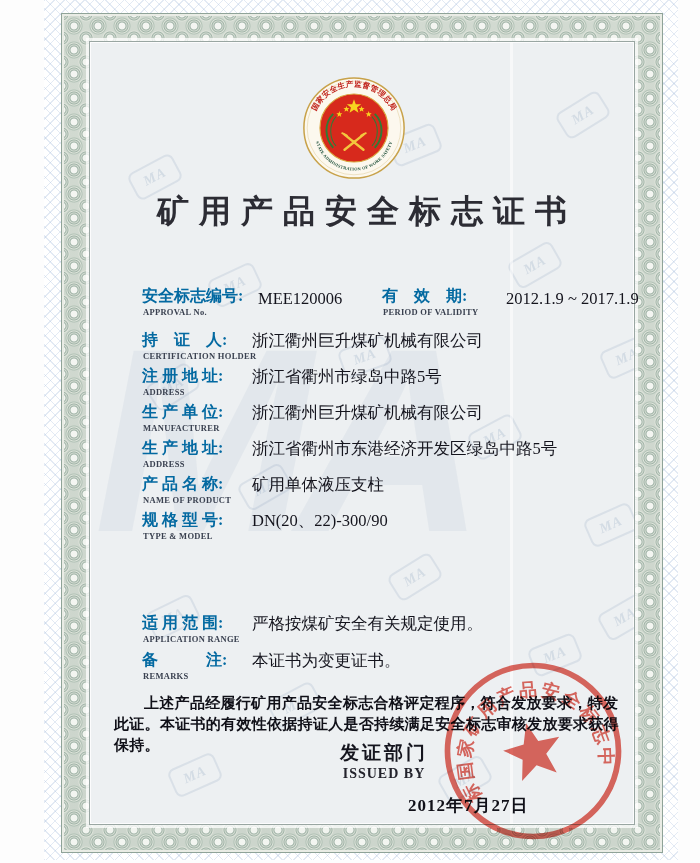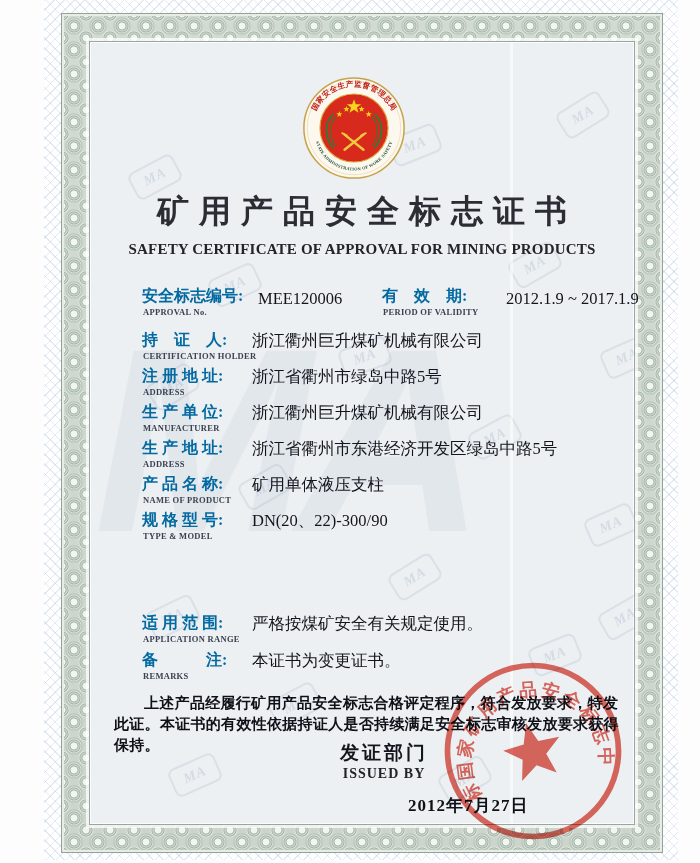--- a/index.html
+++ b/index.html
@@ -118,21 +118,20 @@
       <g stroke="#f3c73e" stroke-width="2.6" stroke-linecap="round">
         <path d="M45,62 L65,78"></path>
           <path d="M65,62 L45,78"></path>
         <path d="M42.5,60.5 l5,2.5" stroke-width="2"></path>
           <path d="M67.5,60.5 l-5,2.5" stroke-width="2"></path>
       </g>
       <circle cx="55" cy="70" r="2" fill="#f3c73e"></circle>
     </svg>
 
     <div class="title-zh">矿用产品安全标志证书</div>
-    <div class="title-en">SAFETY CERTIFICATE OF APPROVAL FOR MINING PRODUCTS</div>
 
     <div class="row" style="top:244px">
       <div class="grp" style="left:0">
         <span class="lab">
           <span class="zh">安全标志编号:</span>
           <span class="en">APPROVAL No.</span>
         </span>
         <span class="val" style="left:116px;top:3px">MEE120006</span>
       </div>
       <div class="grp" style="left:240px">

